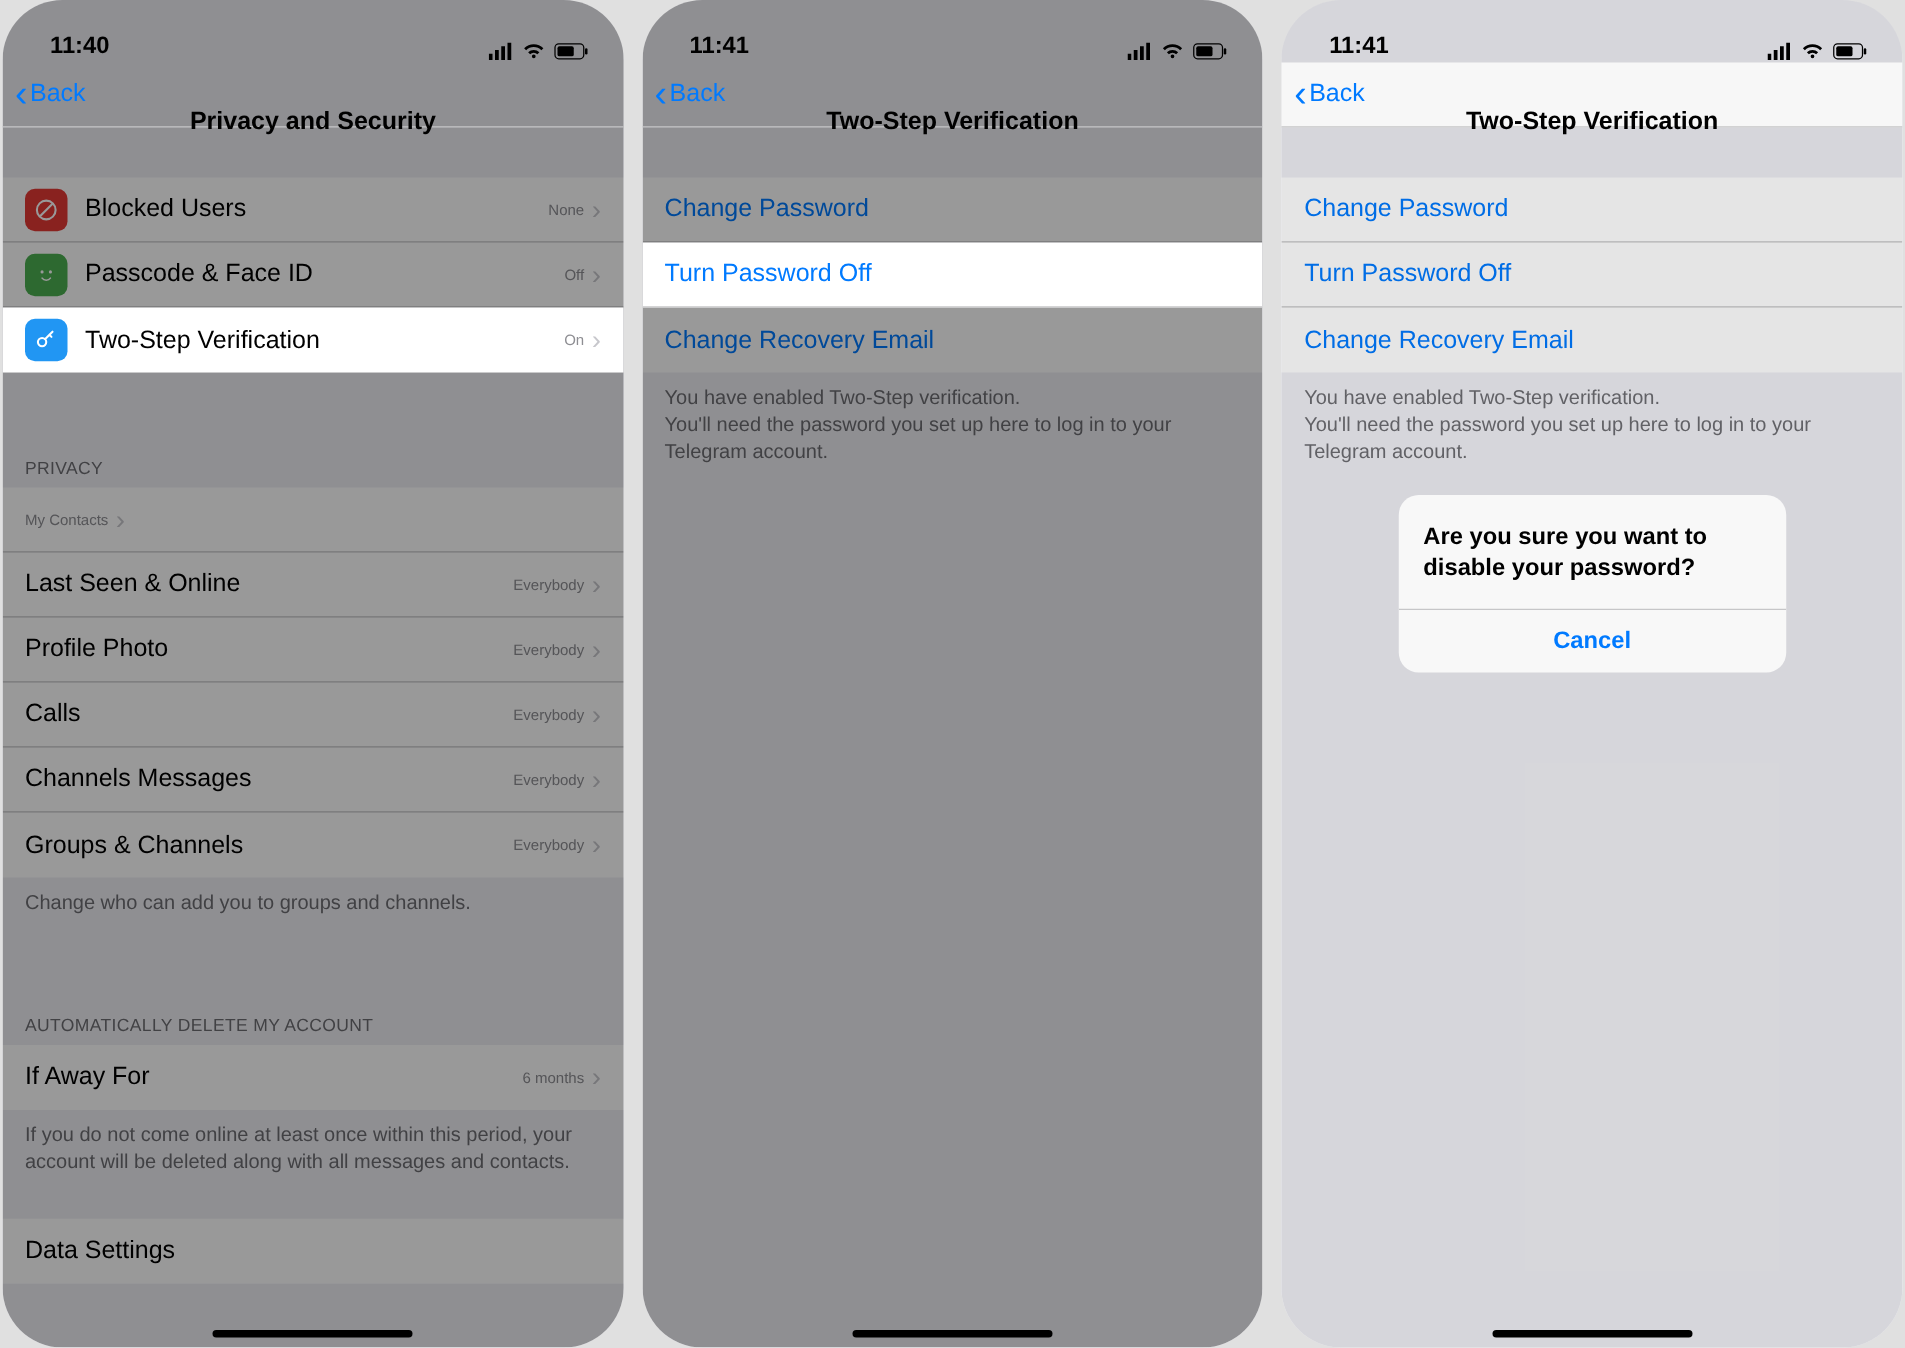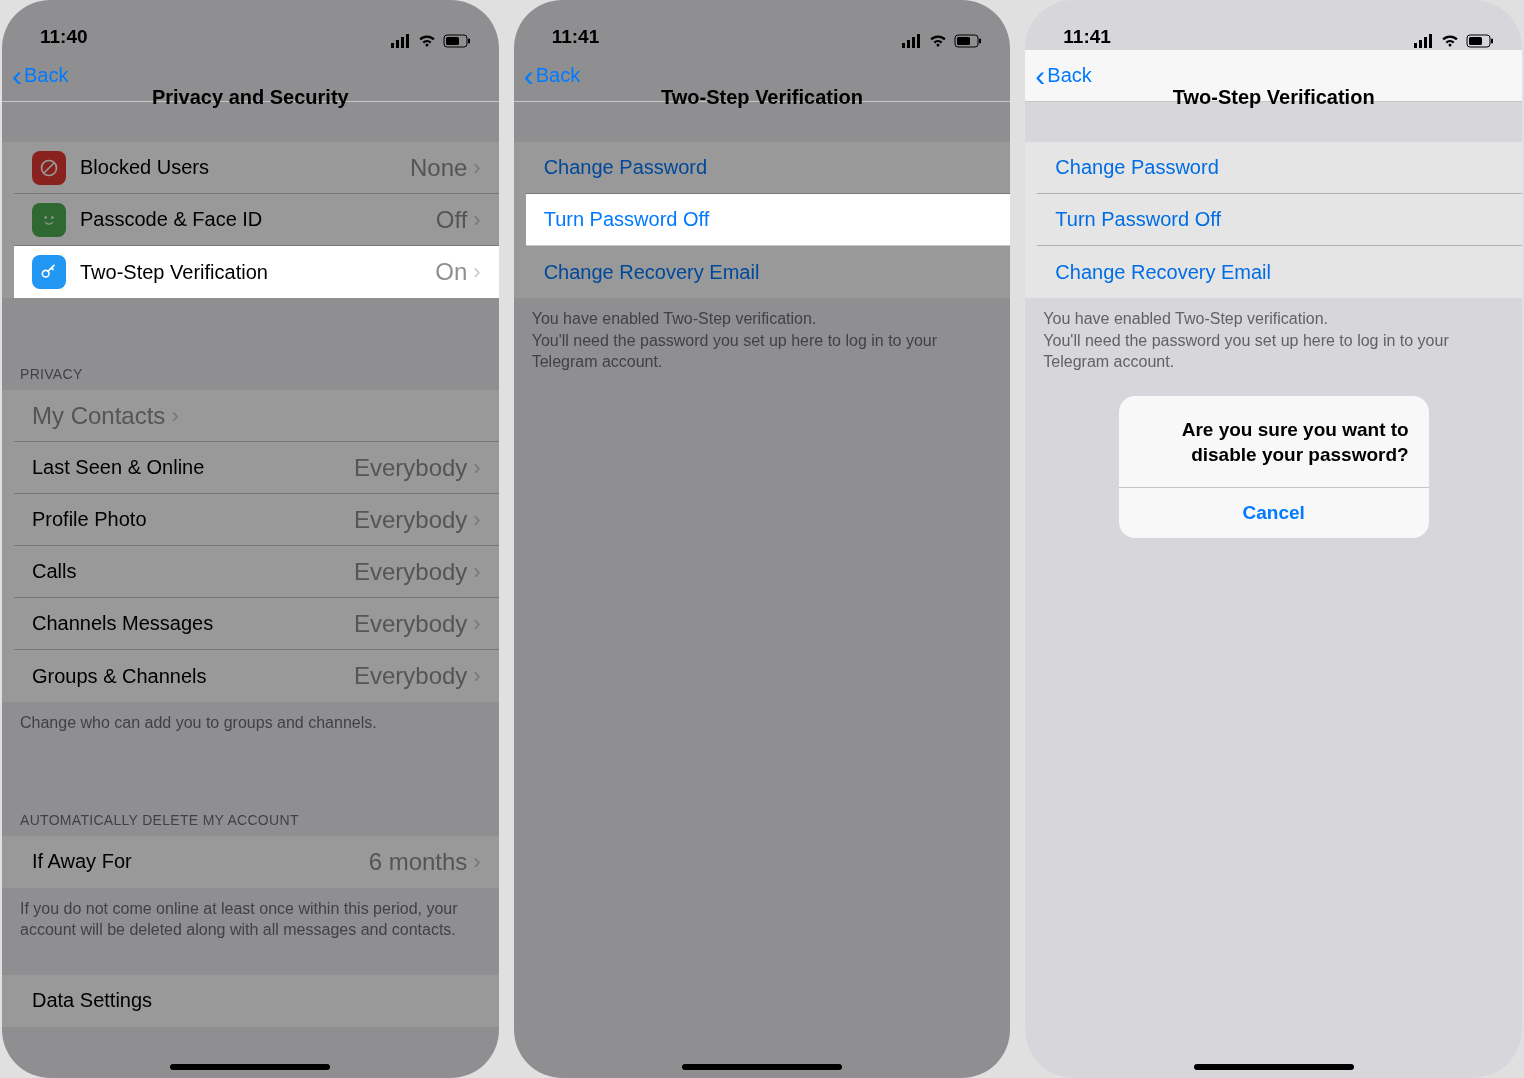--- a/index.html
+++ b/index.html
@@ -67,21 +67,21 @@
     position: absolute;
     left: 0; right: 0;
     text-align: center;
     font-size: 20px;
     font-weight: 600;
     pointer-events: none;
     margin-top: 44px;
   }
   .content { flex: 1; overflow: hidden; background: #efeff4; }
   .section-spacer { height: 40px; }
-  .cell-group { background: #fff; padding-left: 12px; }
+  .cell-group { background: #fff; }
   .cell {
     display: flex;
     align-items: center;
     min-height: 52px;
     padding: 0 18px;
     border-bottom: 0.5px solid #c6c6c8;
     font-size: 20px;
     position: relative;
   }
   .cell.no-border { border-bottom: none; }
@@ -90,21 +90,21 @@
     border-radius: 8px;
     margin-right: 14px;
     display: flex; align-items: center; justify-content: center;
     flex-shrink: 0;
   }
   .icon-red { background: #e53935; }
   .icon-green { background: #4caf50; }
   .icon-blue { background: #2196f3; }
   .icon-box svg { width: 20px; height: 20px; fill: #fff; }
   .cell .label { flex: 1; color: #000; }
-  .cell .value { color: #8e8e93; font-size: 24px; margin-right: 6px; }
+  .cell .value { color: #8e8e93; font-size: 12px; margin-right: 6px; }
   .cell .chevron { color: #c7c7cc; font-size: 22px; }
   .link-cell .label { color: #007aff; }
   .footer-text {
     padding: 10px 18px;
     font-size: 16px;
     color: #6d6d72;
     line-height: 1.35;
   }
   .section-header {
     padding: 20px 18px 8px 18px;
@@ -139,21 +139,21 @@
     border-radius: 16px;
     overflow: hidden;
     z-index: 16;
     position: absolute;
     left: 50%;
     top: 396px;
     transform: translateX(-50%);
   }
   .alert-title {
     padding: 22px 20px 20px 20px;
-    text-align: right;
+    text-align: left;
     font-size: 19px;
     font-weight: 600;
     line-height: 1.3;
   }
   .alert-buttons {
     display: flex;
     border-top: 0.5px solid #c6c6c8;
   }
   .alert-btn {
     flex: 1;

